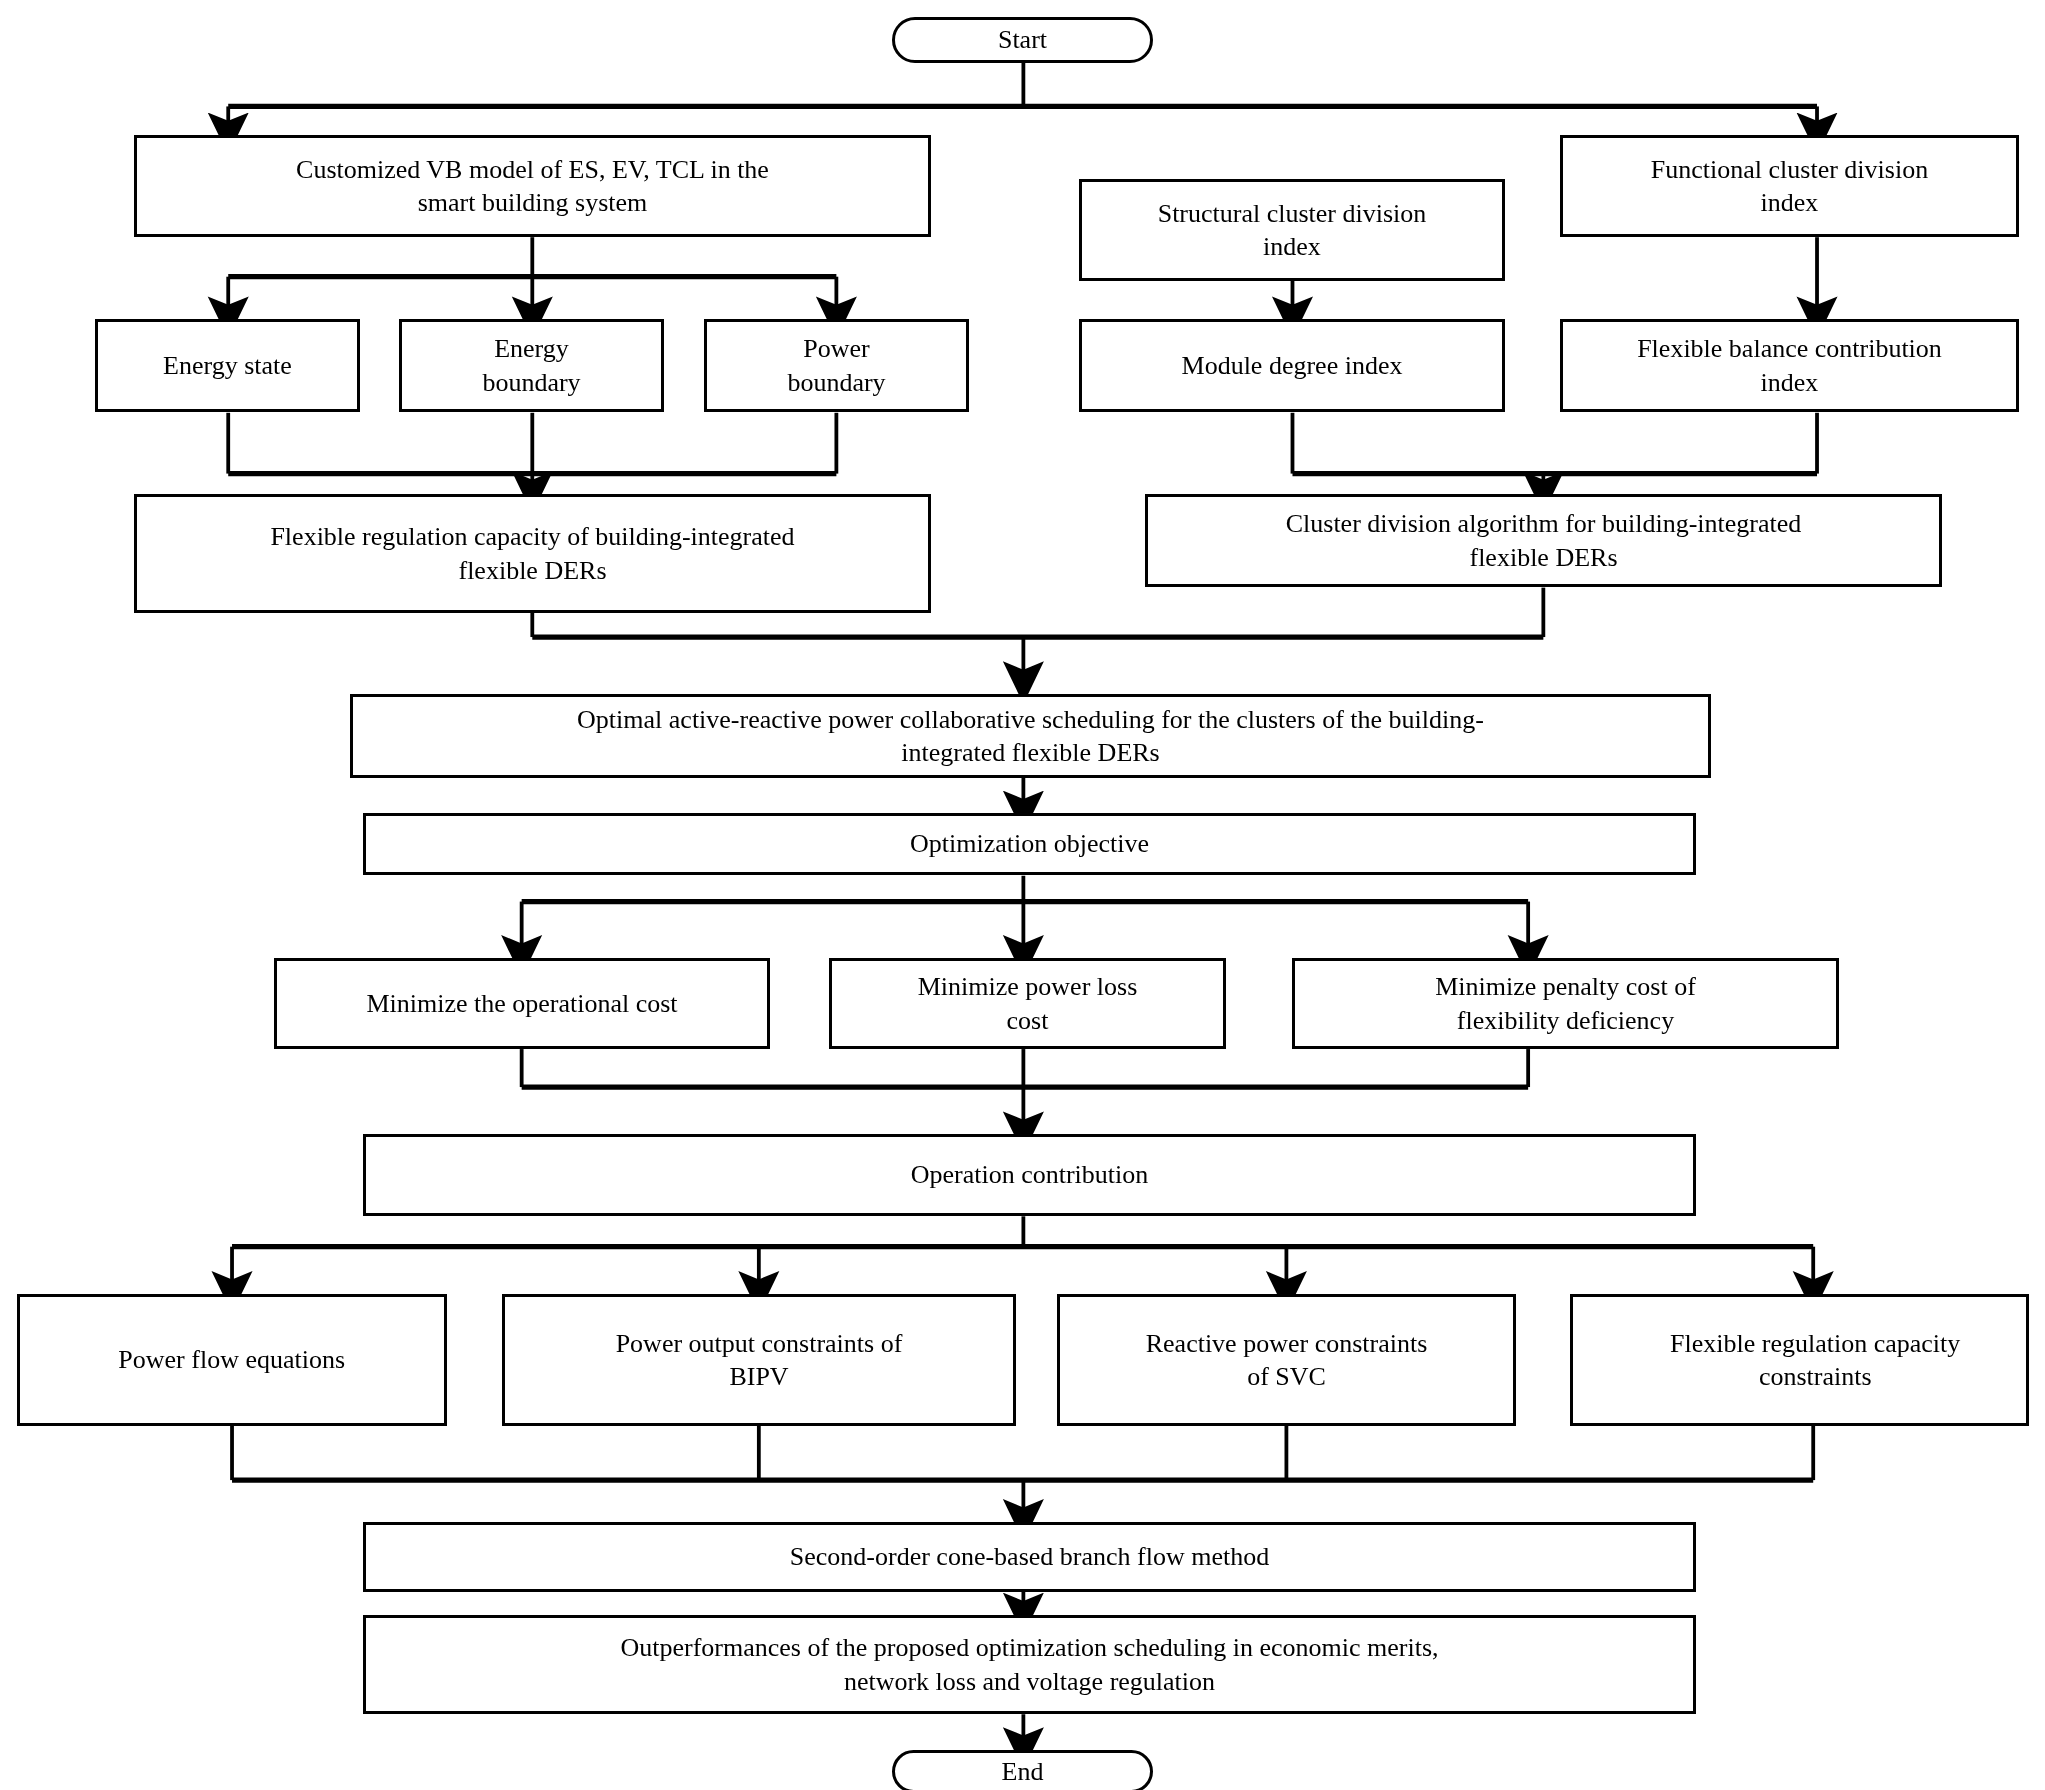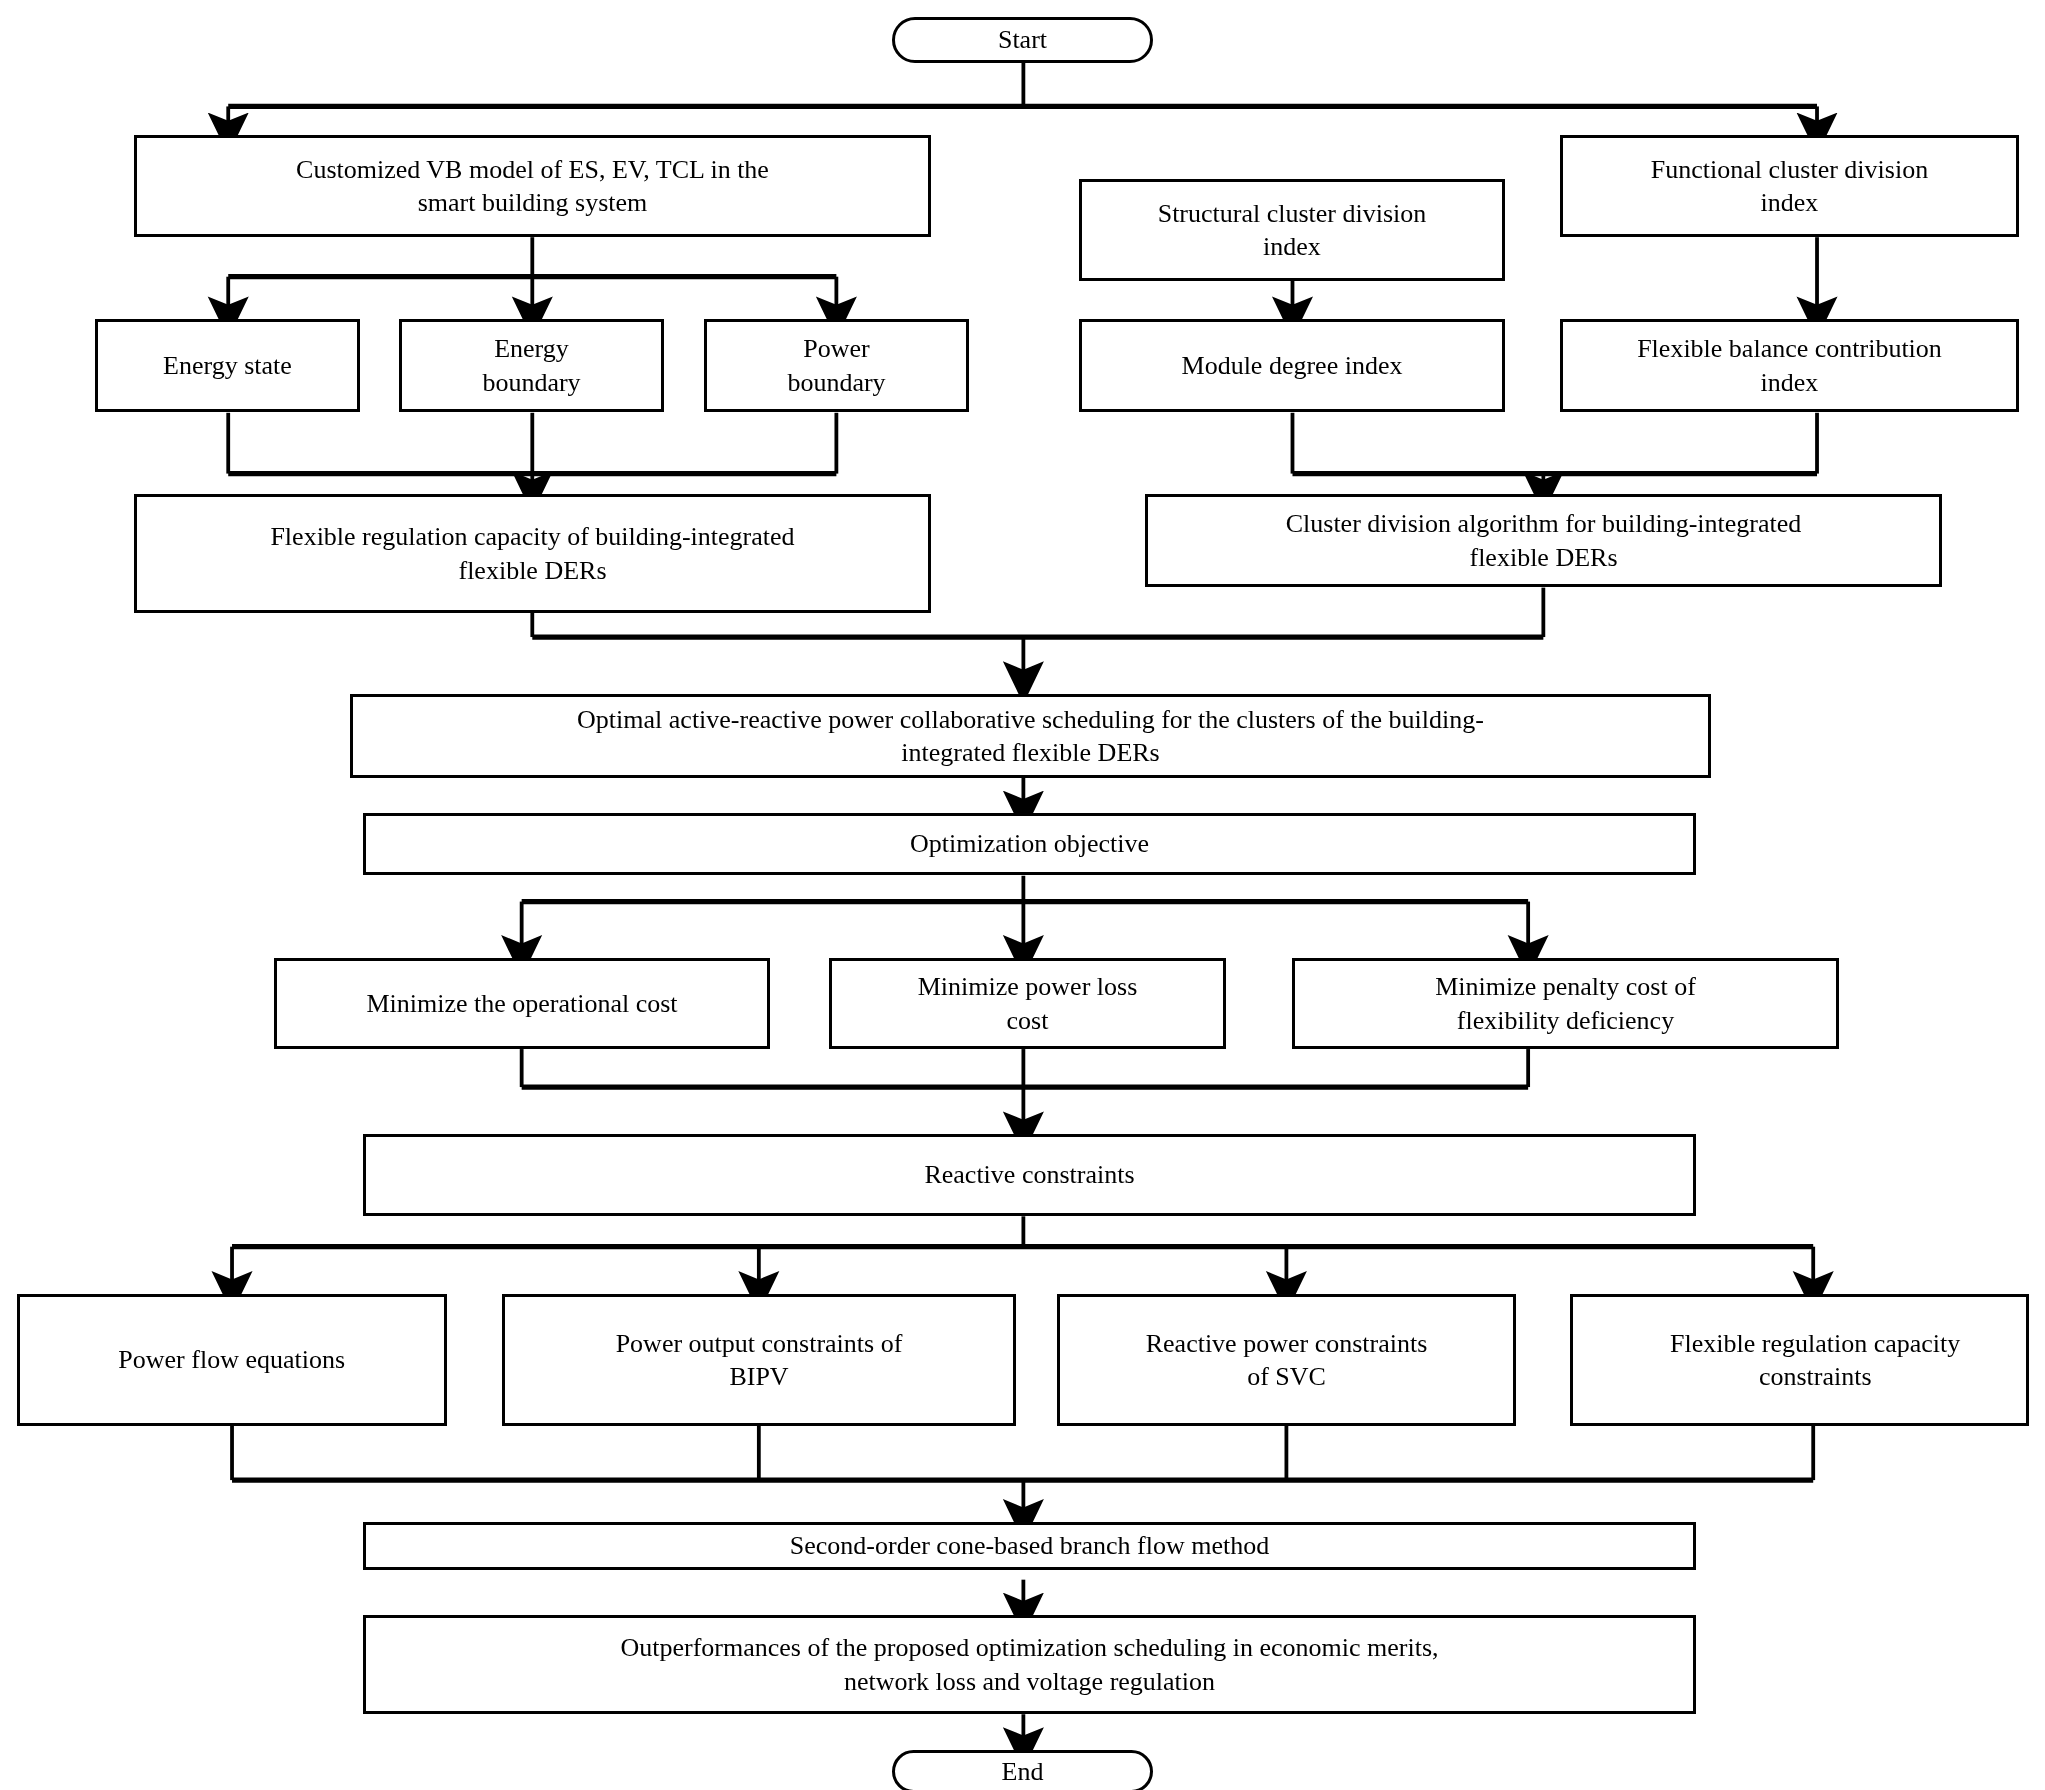--- a/index.html
+++ b/index.html
@@ -193,21 +193,21 @@
     <span class="txt">Minimize power loss
 cost</span>
   </div>
 
   <div class="node fs-lg" style="left:1292px; top:958px; width:547px; height:91px;">
     <span class="txt">Minimize penalty cost of
 flexibility deficiency</span>
   </div>
 
   <div class="node fs-lg" style="left:363px; top:1134px; width:1333px; height:82px;">
-    <span class="txt">Reactive constraints</span>
+    <span class="txt">Operation contribution</span>
   </div>
 
   <div class="node fs-lg" style="left:16.7px; top:1294px; width:430px; height:132px;">
     <span class="txt">Power flow equations</span>
   </div>
 
   <div class="node fs-lg" style="left:502px; top:1294px; width:514px; height:132px;">
     <span class="txt">Power output constraints of
 BIPV</span>
   </div>
@@ -215,21 +215,21 @@
   <div class="node fs-lg" style="left:1057px; top:1294px; width:459px; height:132px;">
     <span class="txt">Reactive power constraints
 of SVC</span>
   </div>
 
   <div class="node fs-lg" style="left:1570px; top:1294px; width:459px; height:132px;padding-left:42px;">
     <span class="txt">Flexible regulation capacity
 constraints</span>
   </div>
 
-  <div class="node fs-lg" style="left:363px; top:1522px; width:1333px; height:48px;">
+  <div class="node fs-lg" style="left:363px; top:1522px; width:1333px; height:70px;">
     <span class="txt">Second-order cone-based branch flow method</span>
   </div>
 
   <div class="node fs-lg" style="left:363px; top:1615px; width:1333px; height:99px;">
     <span class="txt">Outperformances of the proposed optimization scheduling in economic merits,
 network loss and voltage regulation</span>
   </div>
 
   <div class="node terminal fs-lg" style="left:892px; top:1750px; width:261px; height:43px;">
     <span class="txt">End</span>

